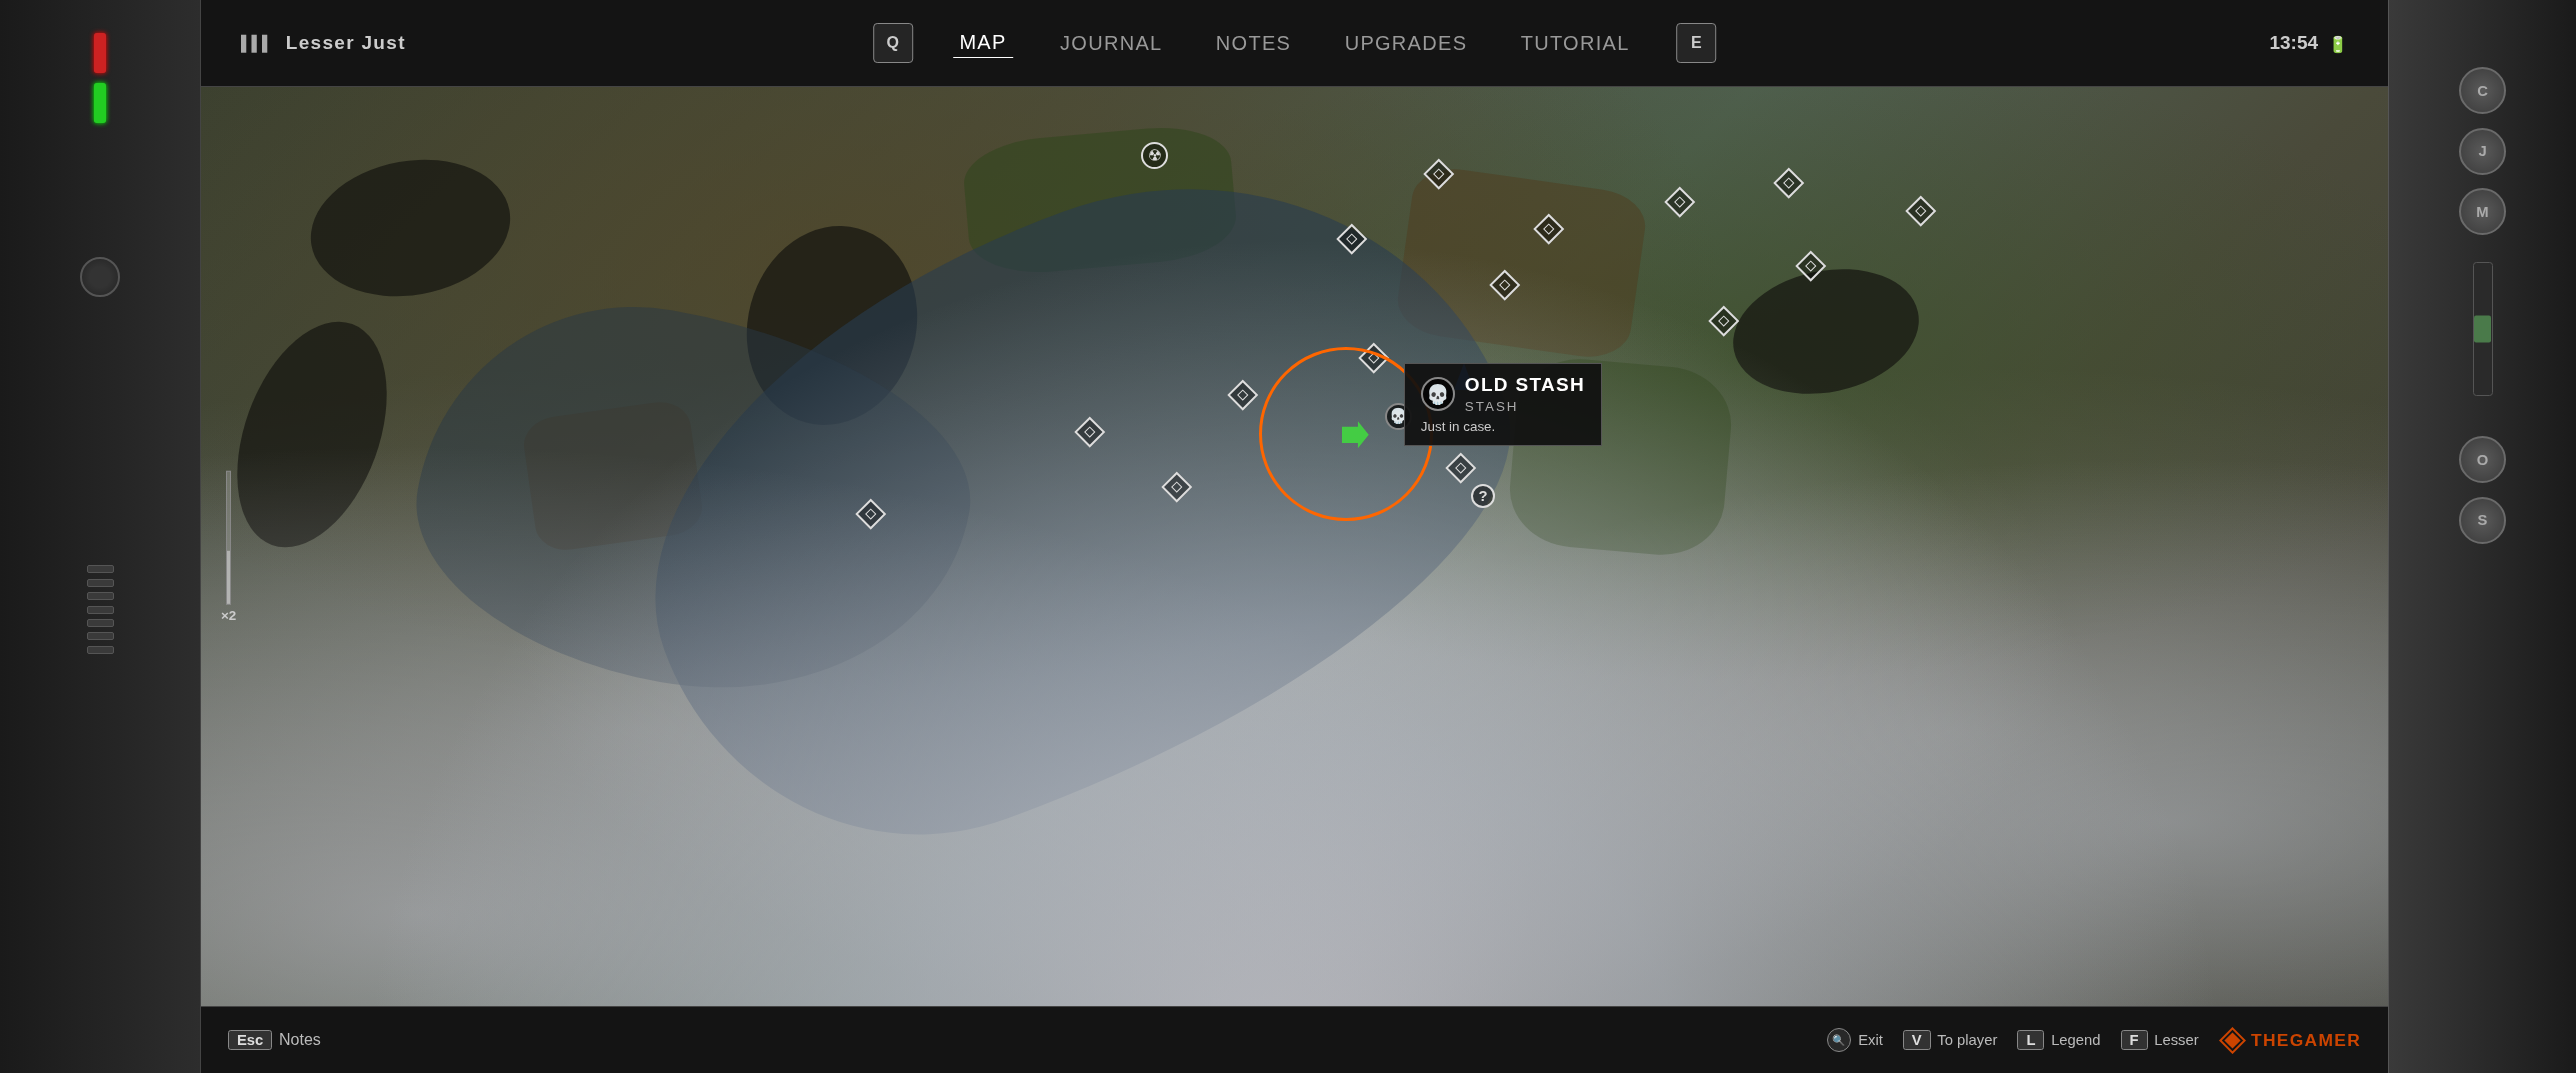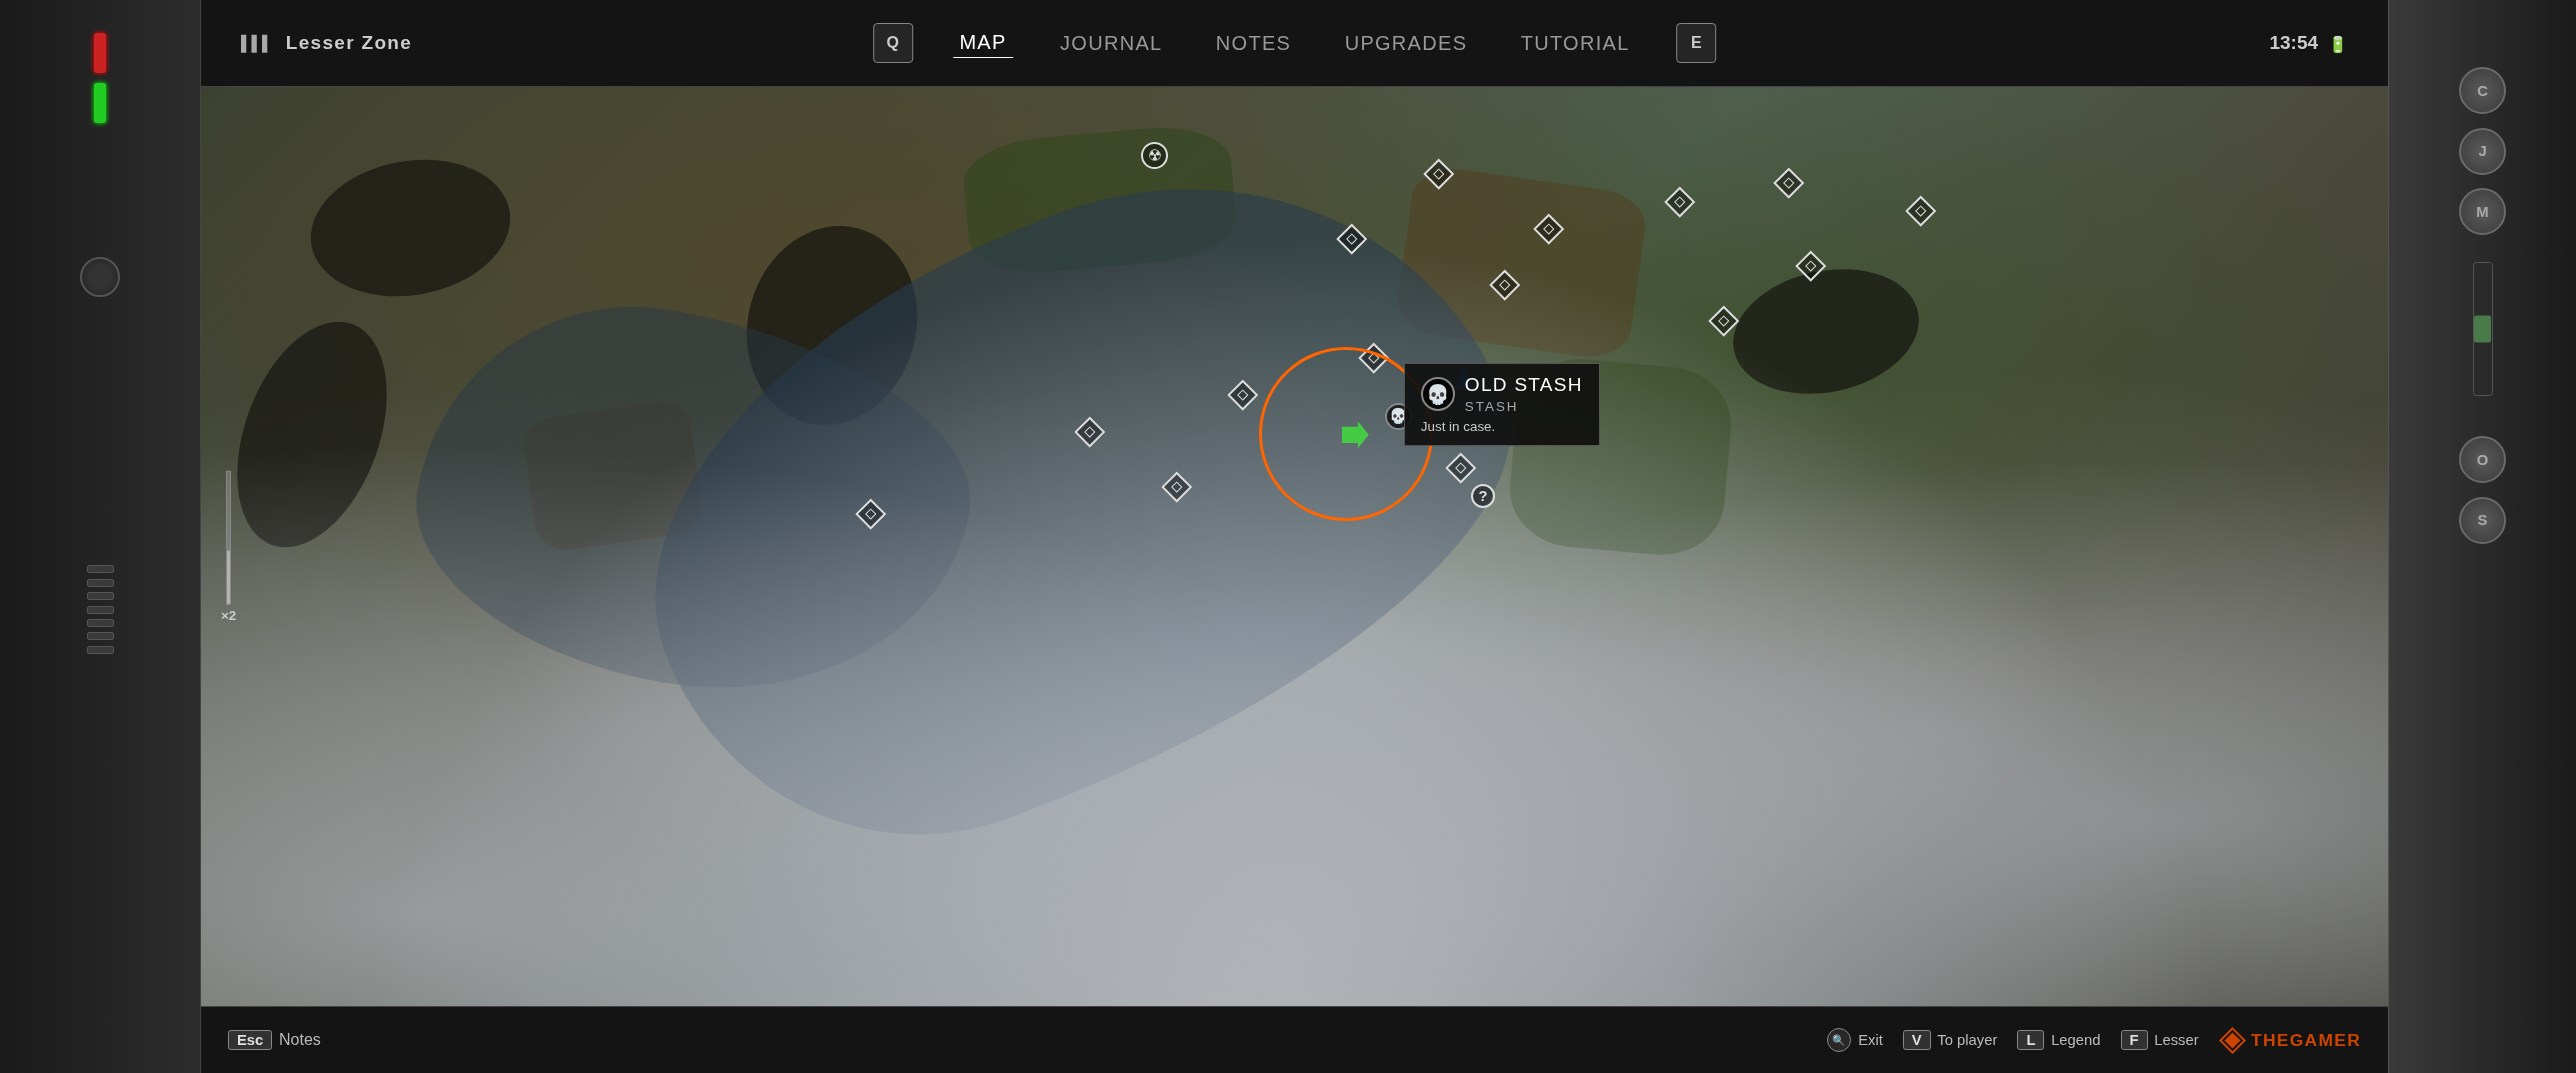--- a/index.html
+++ b/index.html
@@ -345,21 +345,21 @@
       position: absolute;
       background: rgba(15,15,15,0.92);
       border: 0.7px solid #555;
       padding: 10.7px 16px;
       min-width: 188px;
       color: #fff;
     }
 
     .tooltip-title {
       font-size: 19px;
-      font-weight: normal;
+      font-weight: bold;
       letter-spacing: 1.3px;
       color: #fff;
     }
 
     .tooltip-subtitle {
       font-size: 13.4px;
       color: #aaa;
       letter-spacing: 2px;
       margin-top: 2.7px;
     }
@@ -577,21 +577,21 @@
     <div class="round-btn">O</div>
     <div class="round-btn">S</div>
   </div>
 </div>
 
 <div class="main-content">
 
   <div class="top-bar">
     <div class="top-left-info">
       <span class="signal-icon">▌▌▌</span>
-      <span class="zone-name">Lesser Zone</span>
+      <span class="zone-name">Lesser Just</span>
     </div>
 
     <div class="nav-tabs">
       <div class="nav-key-btn">Q</div>
       <div class="nav-tab active">Map</div>
       <div class="nav-tab">Journal</div>
       <div class="nav-tab">Notes</div>
       <div class="nav-tab">Upgrades</div>
       <div class="nav-tab">Tutorial</div>
       <div class="nav-key-btn">E</div>

